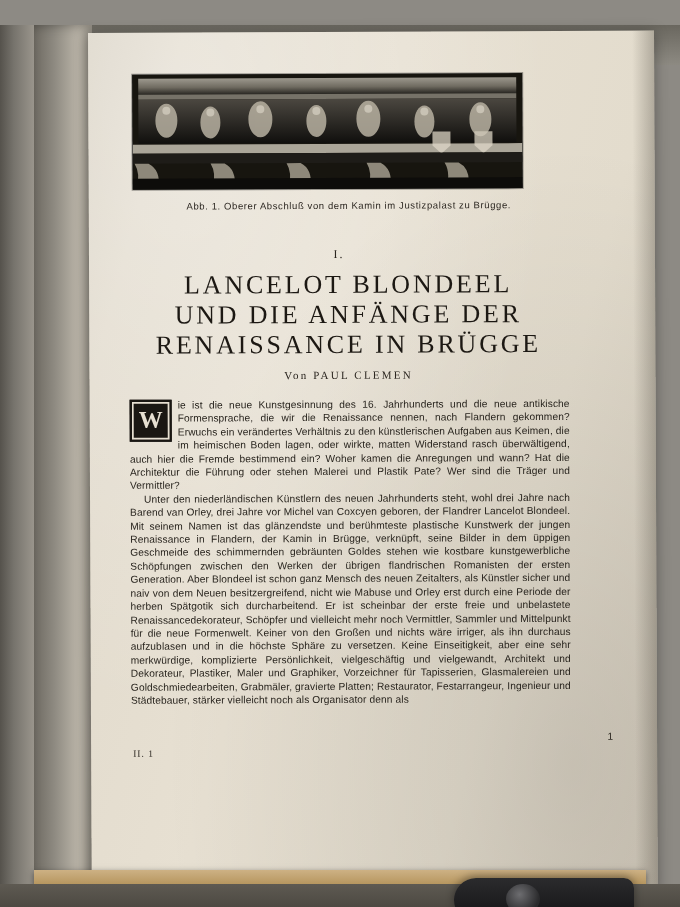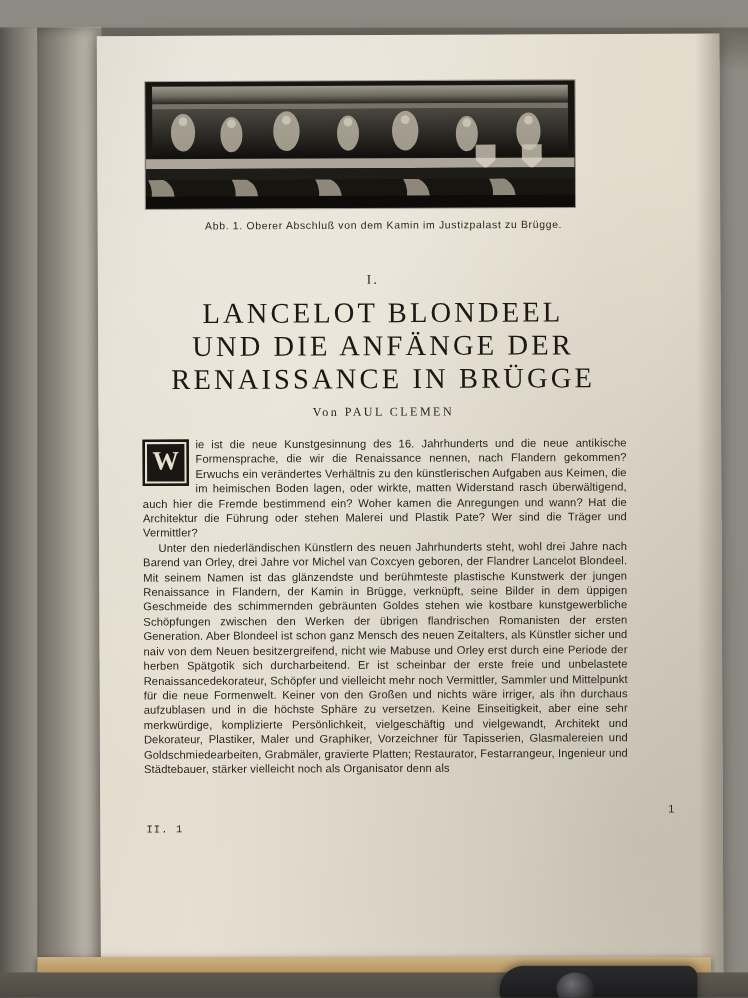--- a/index.html
+++ b/index.html
@@ -120,21 +120,21 @@
     border:2px solid #1a1713;
     box-shadow:inset 0 0 0 2px #e7e0d2;
   }
   .folio-right{
     position:absolute;right:44px;top:700px;font-size:10px;color:#2b2620;
     font-family:"Liberation Sans", sans-serif;
   }
   .signature{
     position:absolute;left:42px;top:716px;font-size:9.5px;color:#2b2620;
     letter-spacing:1px;
-    font-family:Liberation Mono, monospace;
+    font-family:Liberation Serif, serif;
   }
 </style>
 </head>
 <body>
 
 <div class="scene">
   <div class="backdrop-top"></div>
   <div class="book-left-edge"></div>
   <div class="gutter"></div>
 

